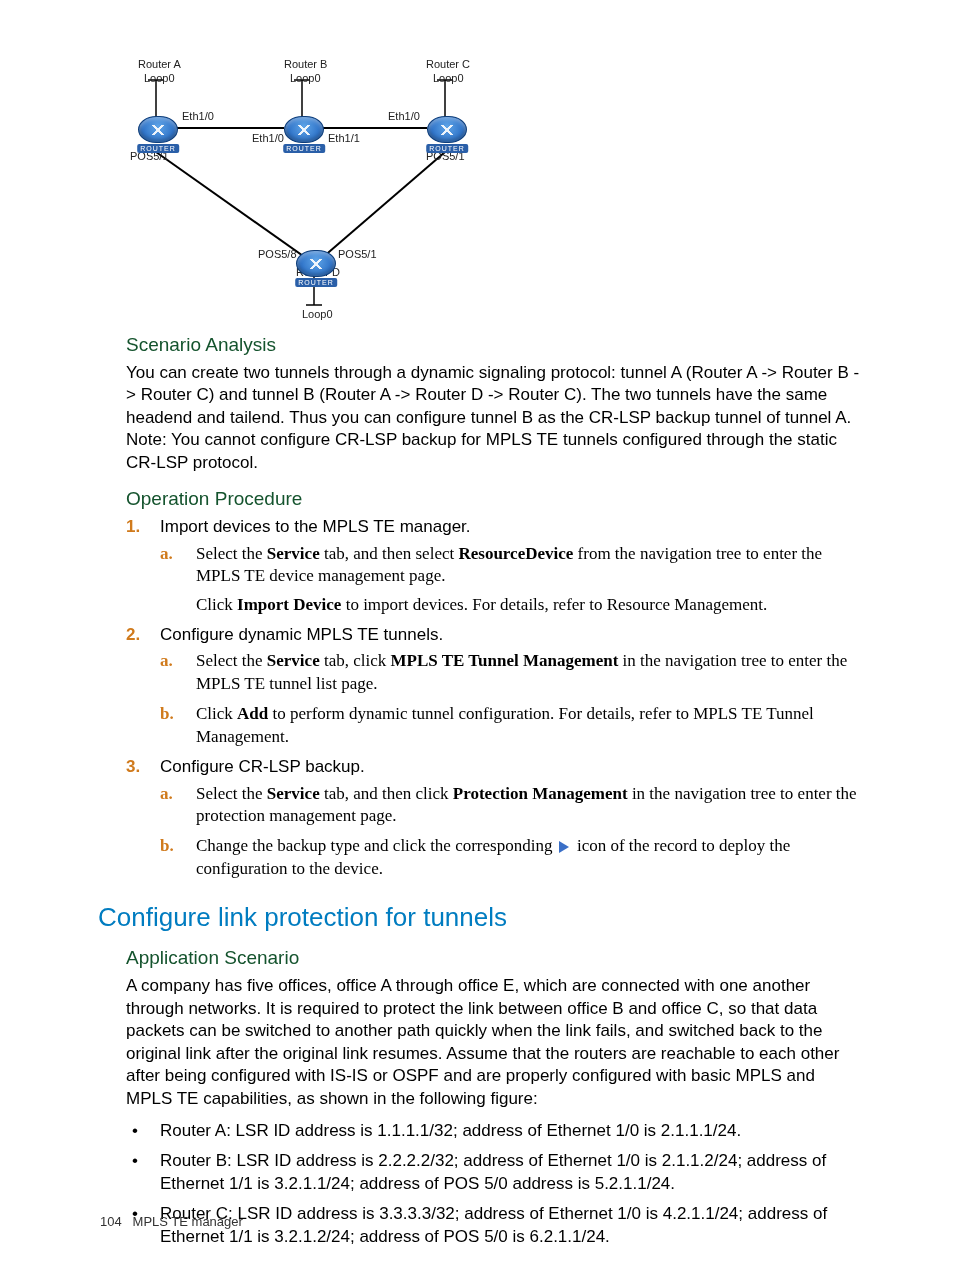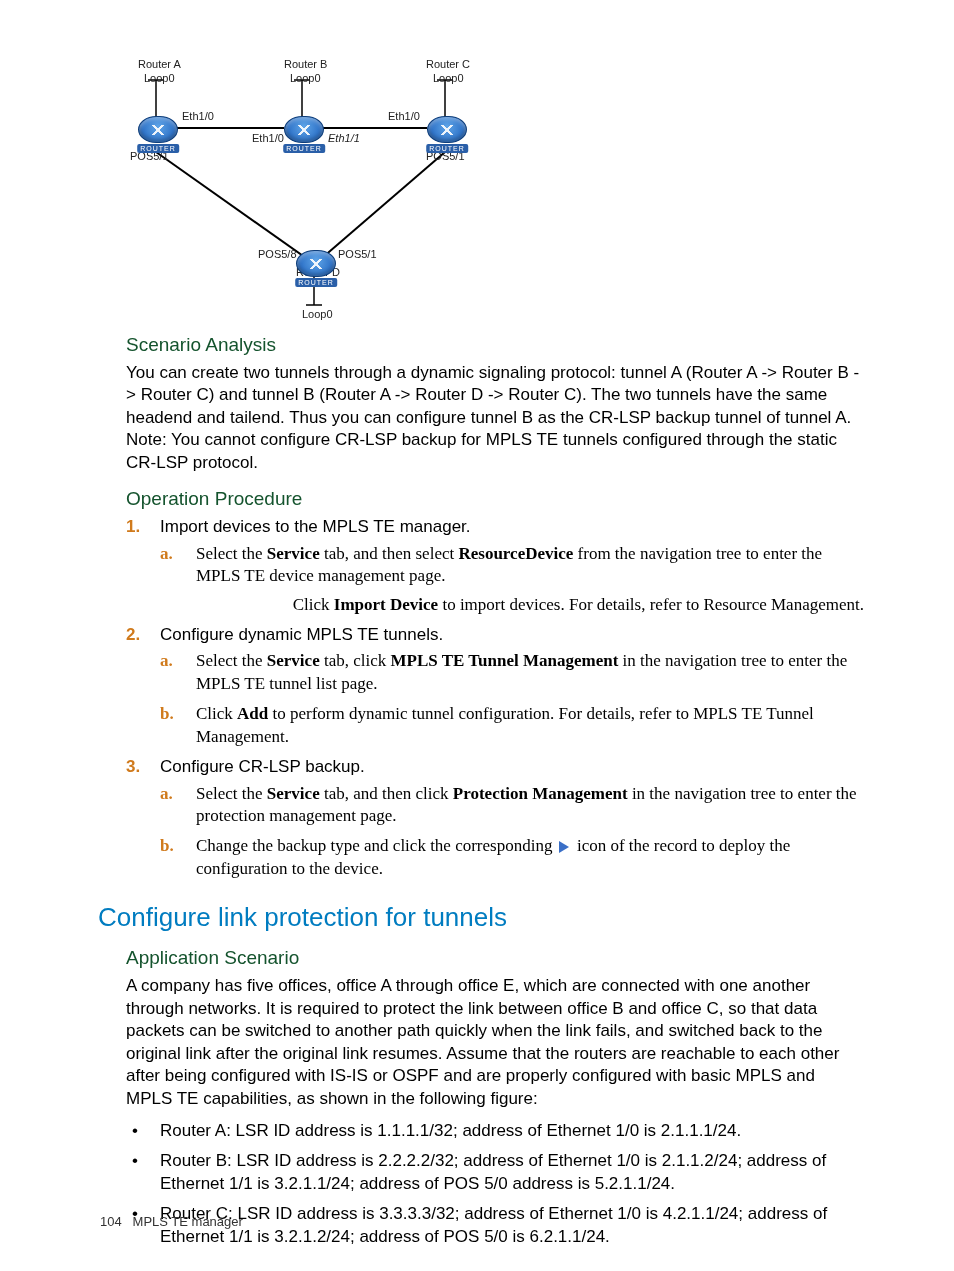--- a/index.html
+++ b/index.html
@@ -105,21 +105,21 @@
     font-size:17px;
     line-height:1.32;
     margin-bottom:8px;
     font-family:Liberation Serif, serif;
   }
   ol.alpha > li::before{
     content: counter(sub, lower-alpha) ".";
     position:absolute; left:0; top:0;
     color:#d07a1c; font-weight:700;
   }
-  .para-in-li{ margin-top:6px;text-align:right; }
+  .para-in-li{ margin-top:6px; }
   ul.bullets{
     list-style:none; padding:0; margin:6px 0 0 0;
   }
   ul.bullets > li{
     position:relative;
     padding-left:34px;
     font-size:17px;
     line-height:1.32;
     margin-bottom:8px;
   }
@@ -174,21 +174,21 @@
     <span class="dlabel" style="left:14px; top:22px;">Loop0</span>
     <span class="dlabel" style="left:52px; top:60px;">Eth1/0</span>
     <span class="dlabel" style="left:0px; top:100px;">POS5/1</span>
     <div class="router-icon" style="left:8px; top:66px;">
         <span class="router-sub">ROUTER</span>
       </div>
 
     <span class="dlabel" style="left:154px; top:8px;">Router B</span>
     <span class="dlabel" style="left:160px; top:22px;">Loop0</span>
     <span class="dlabel" style="left:122px; top:82px;">Eth1/0</span>
-    <span class="dlabel" style="left:198px; top:82px;font-style:italic;">Eth1/1</span>
+    <span class="dlabel" style="left:198px; top:82px;">Eth1/1</span>
     <span class="dlabel" style="left:258px; top:60px;">Eth1/0</span>
     <div class="router-icon" style="left:154px; top:66px;">
         <span class="router-sub">ROUTER</span>
       </div>
 
     <span class="dlabel" style="left:296px; top:8px;">Router C</span>
     <span class="dlabel" style="left:303px; top:22px;">Loop0</span>
     <span class="dlabel" style="left:296px; top:100px;">POS5/1</span>
     <div class="router-icon" style="left:297px; top:66px;">
         <span class="router-sub">ROUTER</span>

